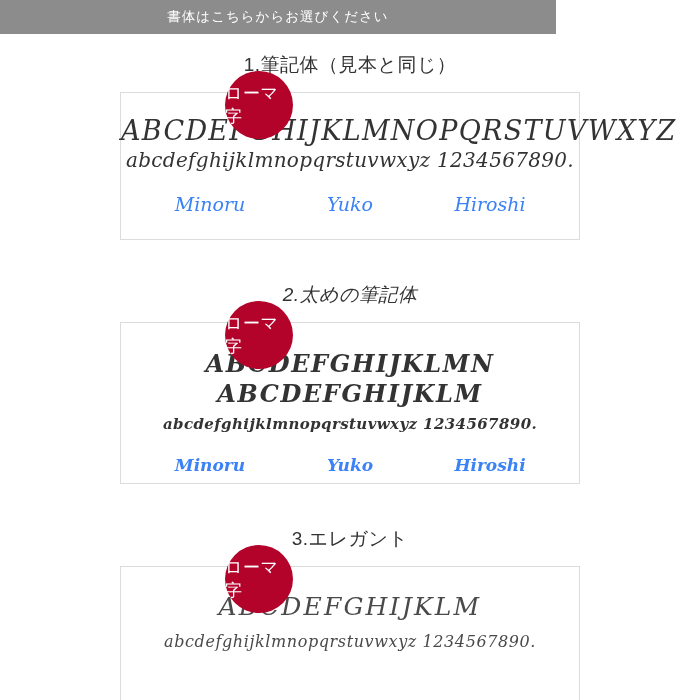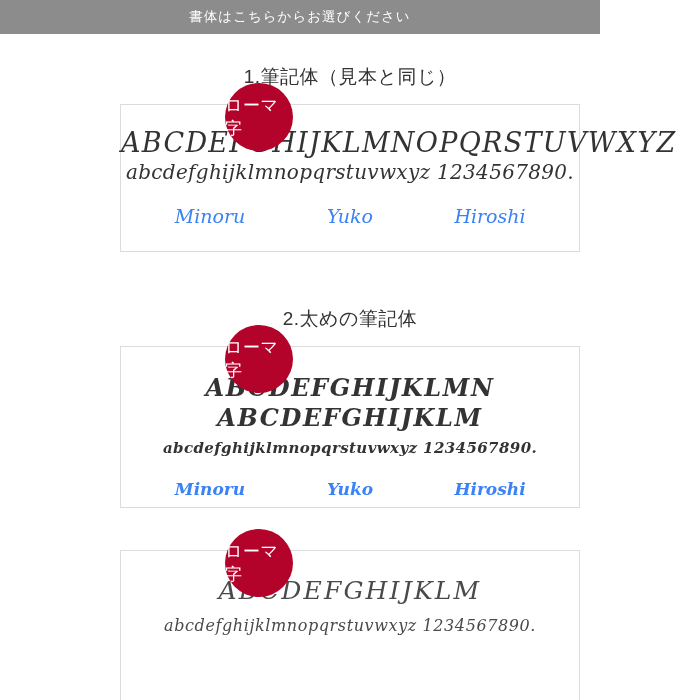--- a/index.html
+++ b/index.html
@@ -15,21 +15,21 @@
     overflow: hidden;
   }
   .page {
     position: relative;
     width: 700px;
     height: 700px;
     box-sizing: border-box;
   }
   
   .header-bar {
-    width: 600px;
+    width: 556px;
     height: 34px;
     background: #8c8c8c;
     color: #ffffff;
     display: flex;
     align-items: center;
     justify-content: center;
     font-size: 13.5px;
     letter-spacing: 1px;
     font-weight: 400;
   }
@@ -39,21 +39,21 @@
     width: 700px;
     box-sizing: border-box;
     padding: 0 0 0 0;
   }
   .section-title {
     text-align: center;
     font-size: 19px;
     font-weight: 400;
     color: #333333;
     letter-spacing: 0.5px;
-    margin: 12px;
+    margin: 0;
     padding: 0;
   }
   .sample-box {
     position: relative;
     margin: 0 auto;
     width: 460px;
     border: 1px solid #dcdcdc;
     box-sizing: border-box;
     background: #ffffff;
   }
@@ -107,21 +107,21 @@
   #section1 .names {
     margin-top: 20px;
     font-family: "DejaVu Serif", serif;
     font-style: italic;
     font-size: 19px;
   }
   #section1 .name { width: 140px; }
 
   
   #section2 { padding-top: 42px; }
-  #section2 .section-title { margin-bottom: 14px; }
+  #section2 .section-title { margin-bottom: 14px; font-style: italic; }
   #section2 .sample-box { height: 162px; padding-top: 26px; }
   #section2 .badge { left: 104px; top: -22px; }
   #section2 .upper {
     font-family: "DejaVu Serif", serif;
     font-style: italic;
     font-weight: bold;
     font-size: 24px;
     letter-spacing: 1.6px;
     line-height: 1.25;
   }
@@ -204,20 +204,21 @@
       </div>
       <div class="names">
         <div class="name">Minoru</div>
         <div class="name">Yuko</div>
         <div class="name">Hiroshi</div>
       </div>
     </div>
   </div>
 
   <div class="section" id="section3">
+    <div class="section-title">3.エレガント</div>
     <div class="sample-box">
       <div class="badge">
         <span>ローマ字</span>
       </div>
       <div class="alpha-lines">
         <div class="upper">ABCDEFGHIJKLM</div>
         <div class="lower">abcdefghijklmnopqrstuvwxyz  1234567890.</div>
       </div>
 
     </div>

